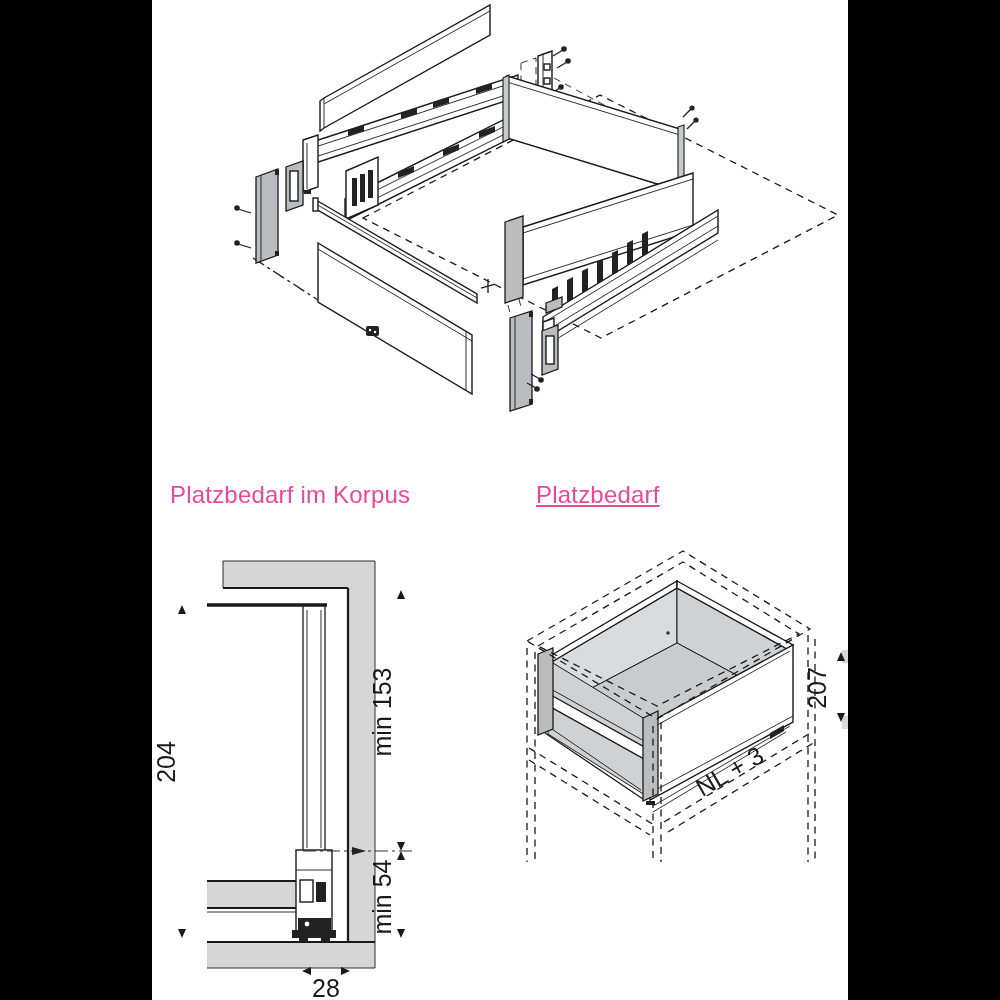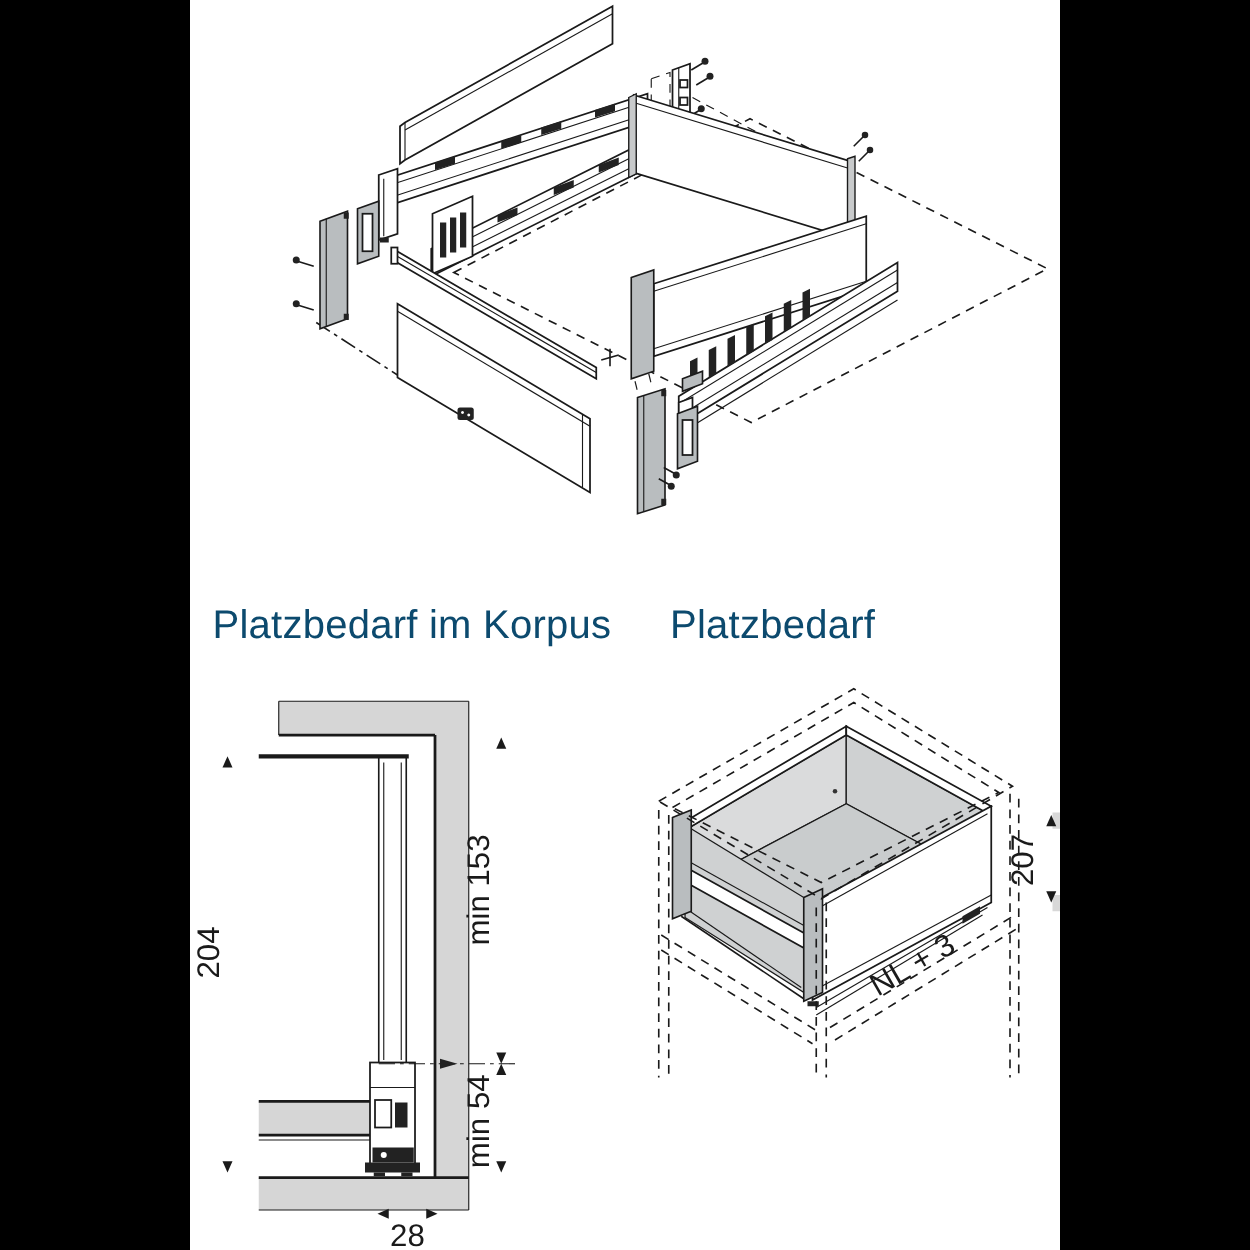--- a/index.html
+++ b/index.html
@@ -9,25 +9,25 @@
     font-family:"Liberation Sans", sans-serif;
   }
   #canvas {
     position:absolute; left:152px; top:0; width:696px; height:1000px;
     background:#fff;
   }
   .bar { position:absolute; top:0; height:1000px; background:#000; }
   #bar-left  { left:0; width:152px; }
   #bar-right { right:0; width:152px; }
   .heading {
-    position:absolute; top:481px; font-size:32px; color:#0c4a6e;
+    position:absolute; top:481px; font-size:24px; color:#ec4899;
     letter-spacing:0.2px; white-space:nowrap;
   }
   #heading-korpus { left:18px; }
-  #heading-platz  { left:384px; }
+  #heading-platz  { left:384px;text-decoration:underline; }
   svg.draw { position:absolute; left:0; top:0; }
   
   .s  { stroke:#1a1a1a; stroke-width:1.3; fill:none; }
   .t  { stroke-width:0.9; }
   .w2 { stroke-width:2.2; }
   .w3 { stroke-width:3.4; }
   .fw { fill:#ffffff; stroke:#1a1a1a; stroke-width:1.4; }
   .fg { fill:#b9bdbf; stroke:#1a1a1a; stroke-width:1.3; }
   .fc { fill:#c8cacb; stroke:#1a1a1a; stroke-width:1.1; }
   .fp { fill:#d6d6d6; stroke:none; }

